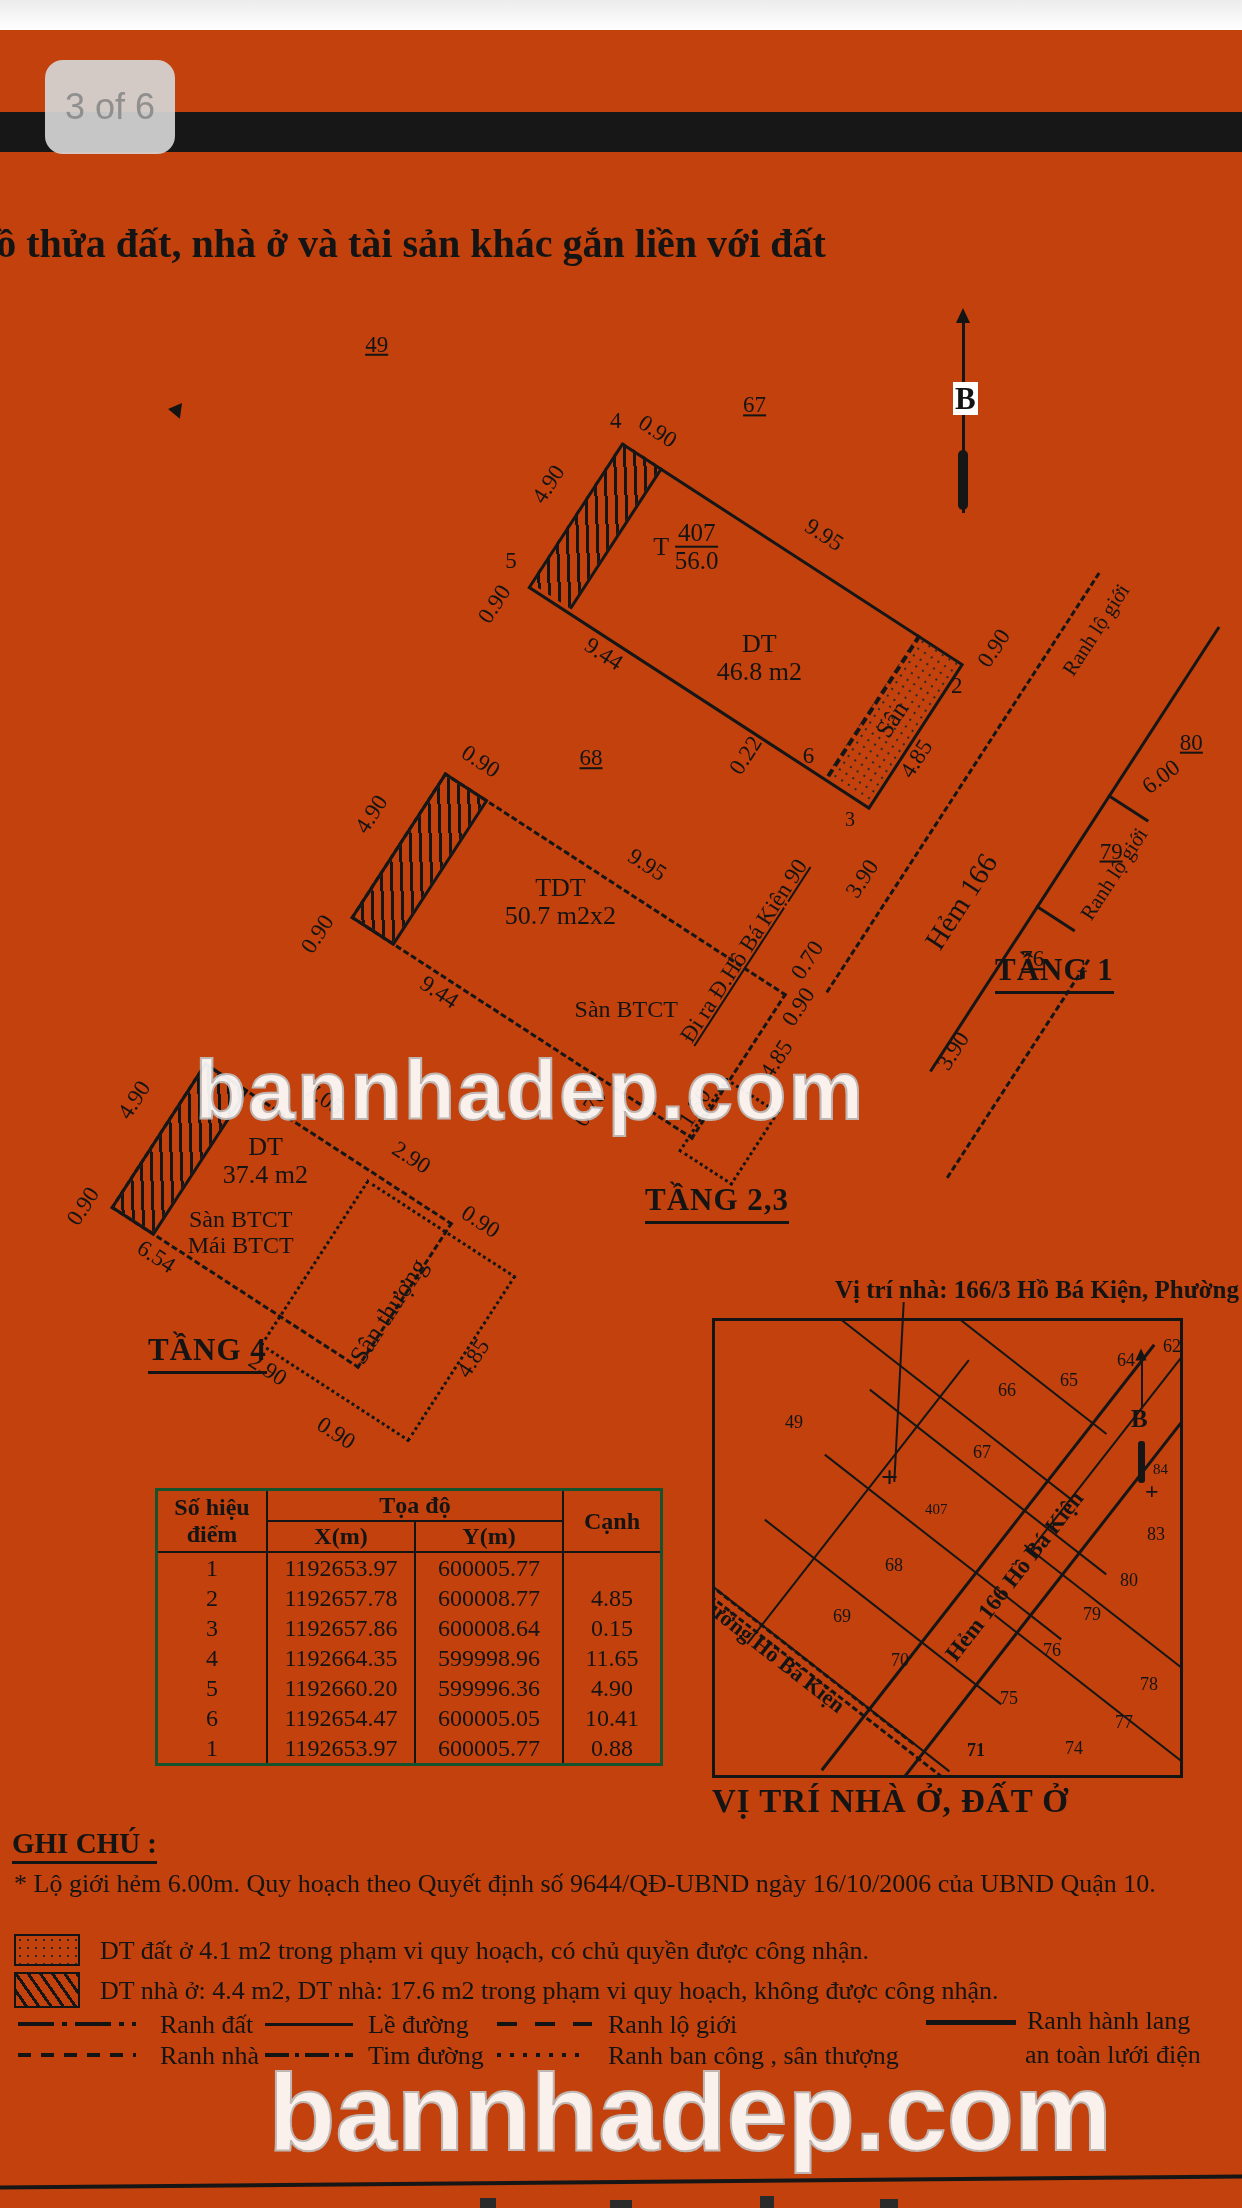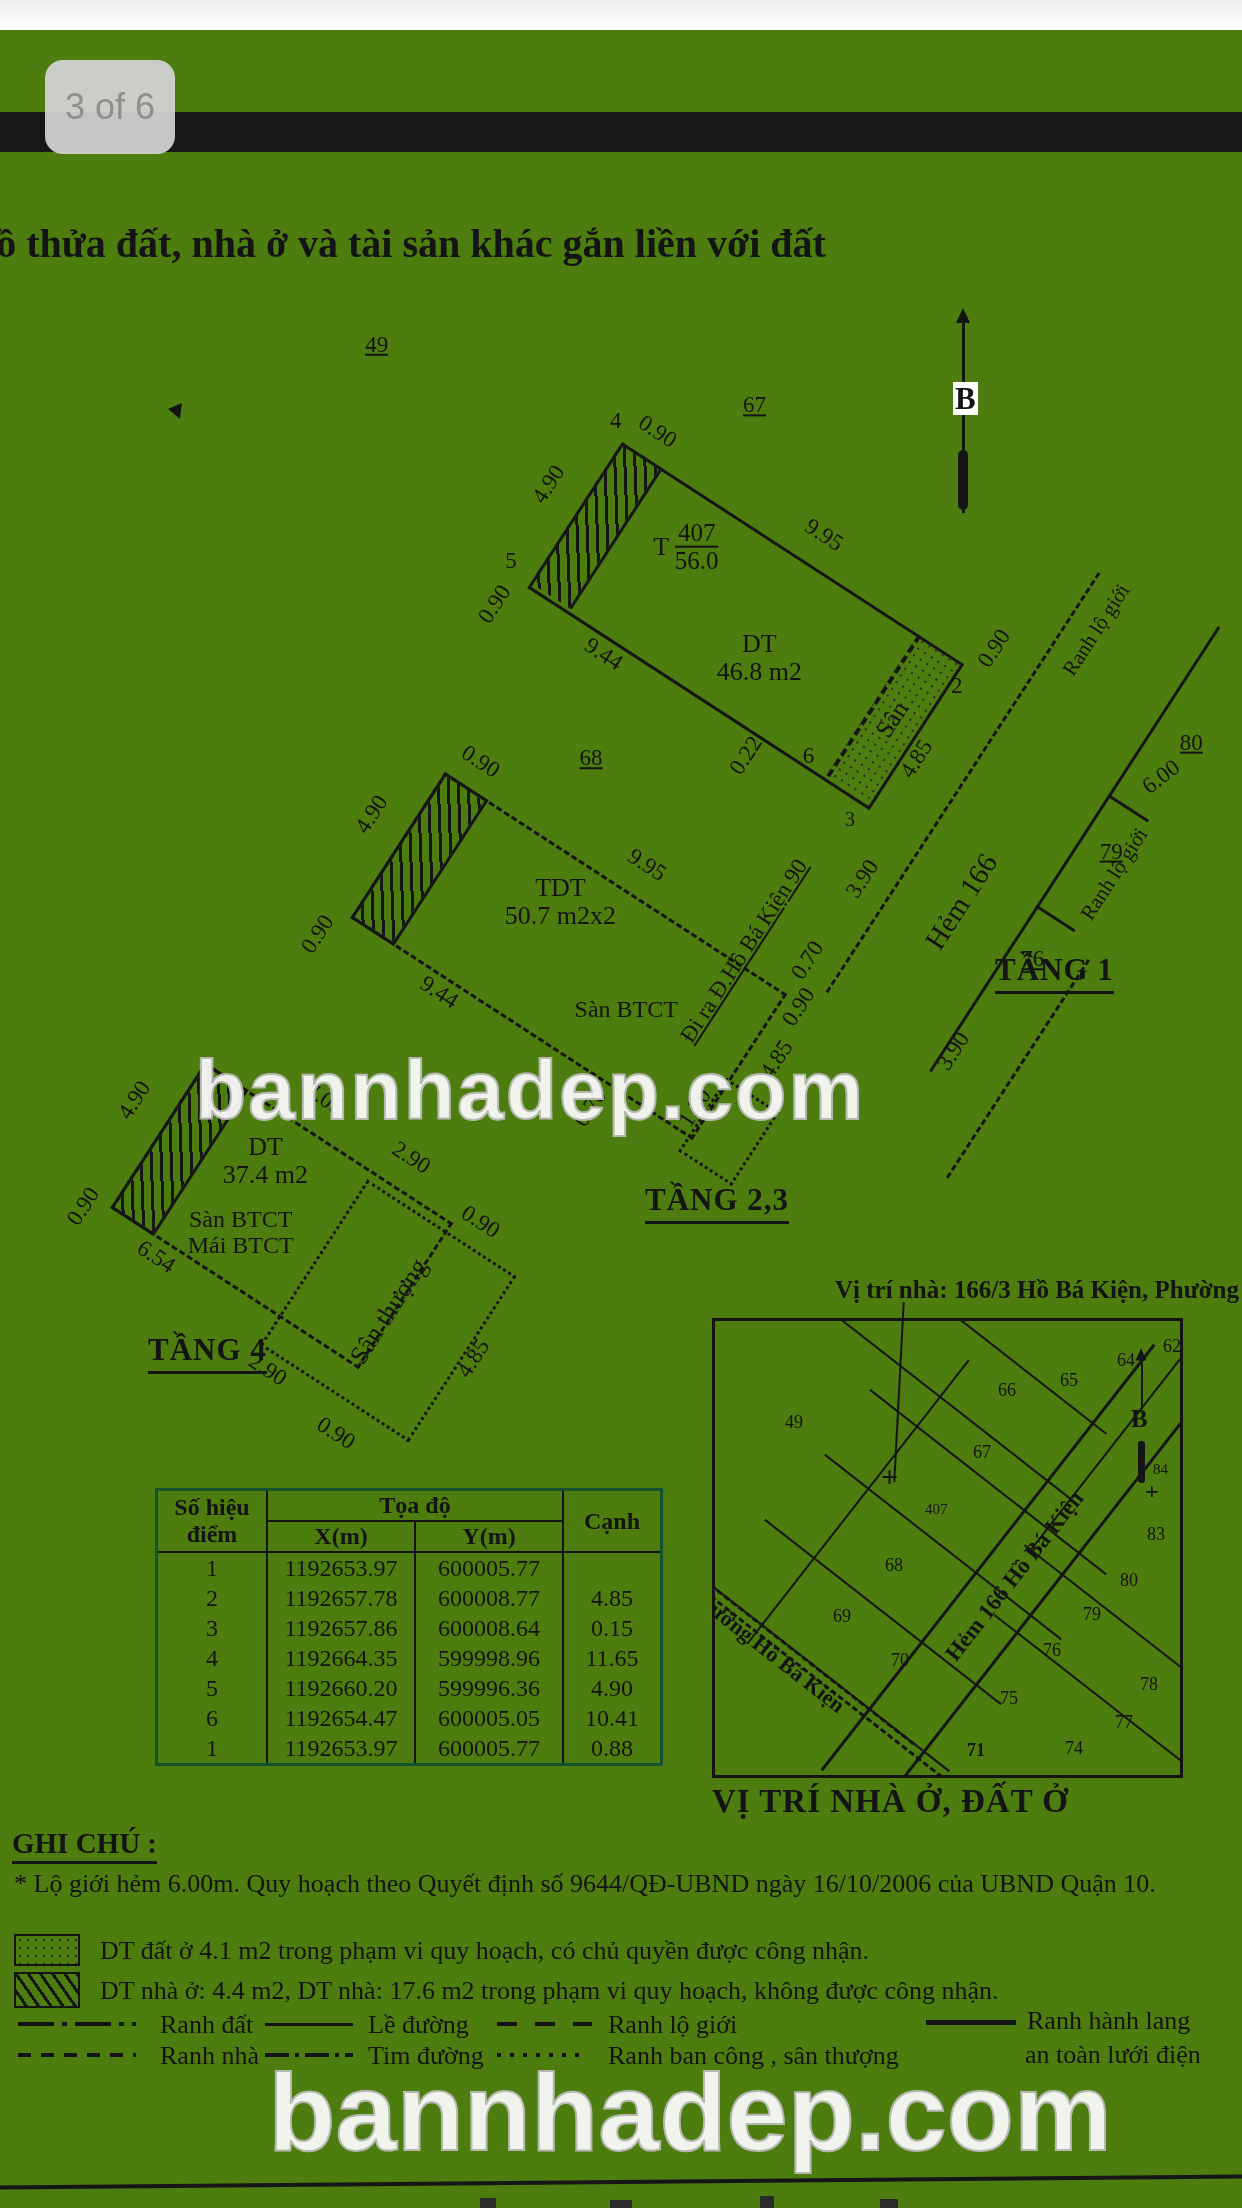--- a/index.html
+++ b/index.html
@@ -1,16 +1,16 @@
 <!DOCTYPE html>
 <html><head>
 <meta charset="utf-8">
 <style>
   html,body{margin:0;padding:0;background:#ffffff;}
-  #page{position:relative;width:1242px;height:2208px;background:#4d7c0f;overflow:hidden;
+  #page{position:relative;width:1242px;height:2208px;background:#c2410c;overflow:hidden;
         font-family:"Liberation Serif",serif;color:#141414;}
   .abs{position:absolute;}
   .lab{position:absolute;font-family:"Liberation Serif",serif;color:#141414;white-space:nowrap;line-height:1.08;}
   .ln{position:absolute;background:#161616;}
   .plan{position:absolute;transform-origin:0 0;transform:rotate(33deg);}
   .plan .lab{font-size:23px;}
   .v{transform:rotate(-90deg);text-align:center;}
   .v70{transform:rotate(-70deg);text-align:center;}
   .cr{transform:rotate(-33deg);text-align:center;}
   .dim{font-size:23px;}

